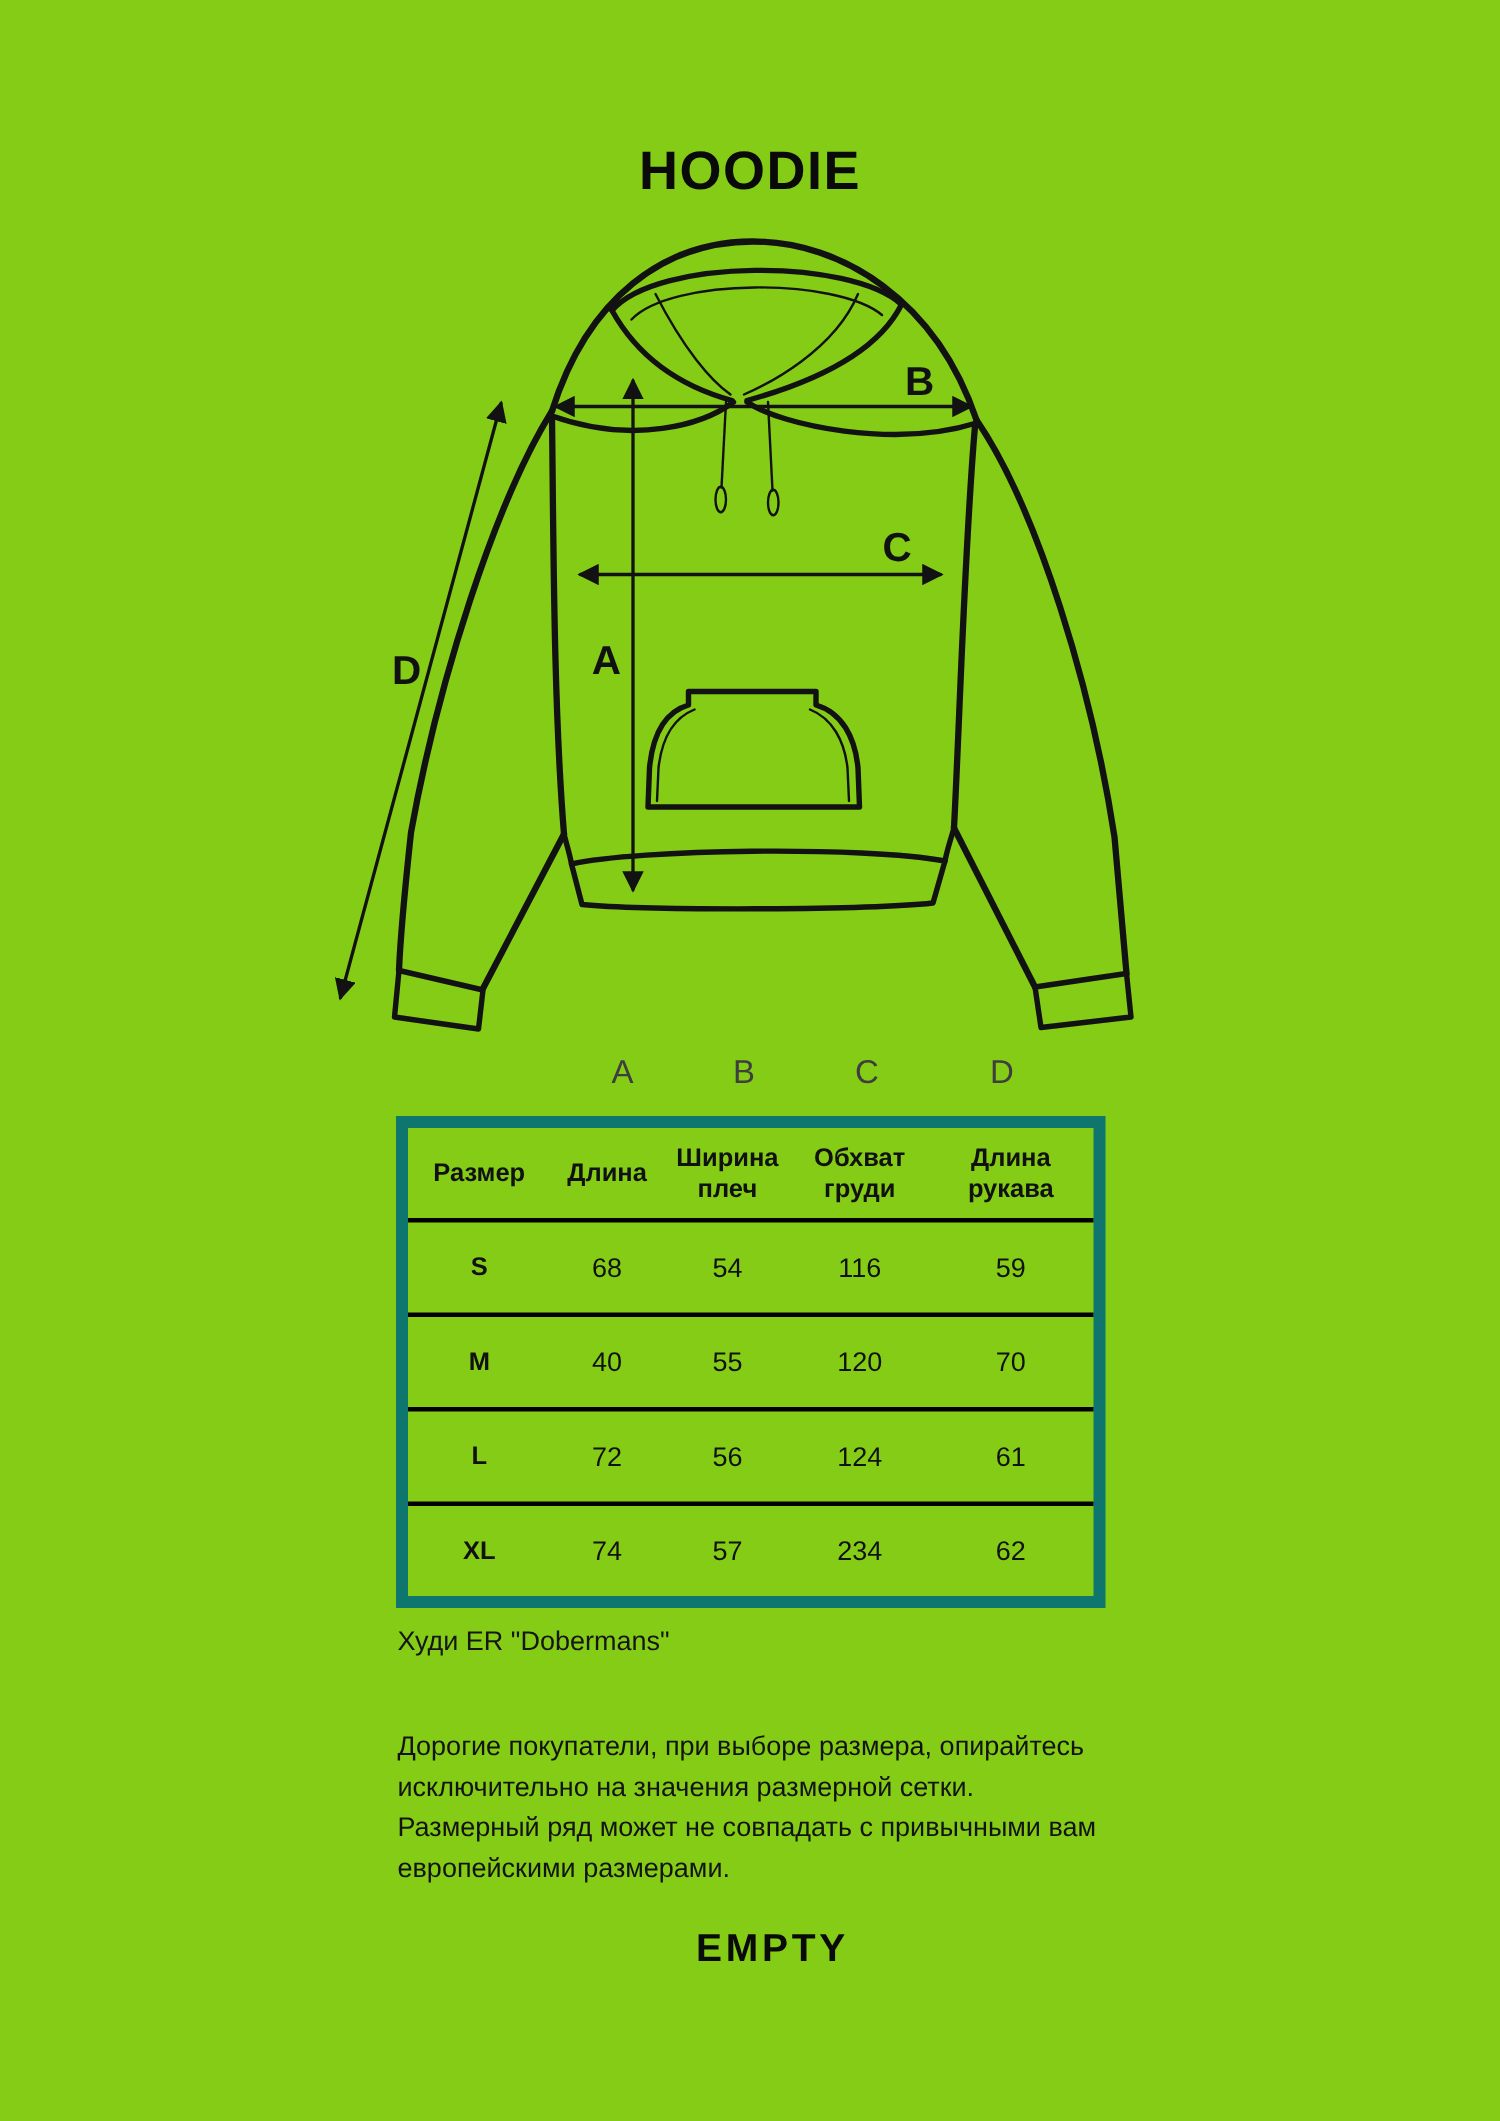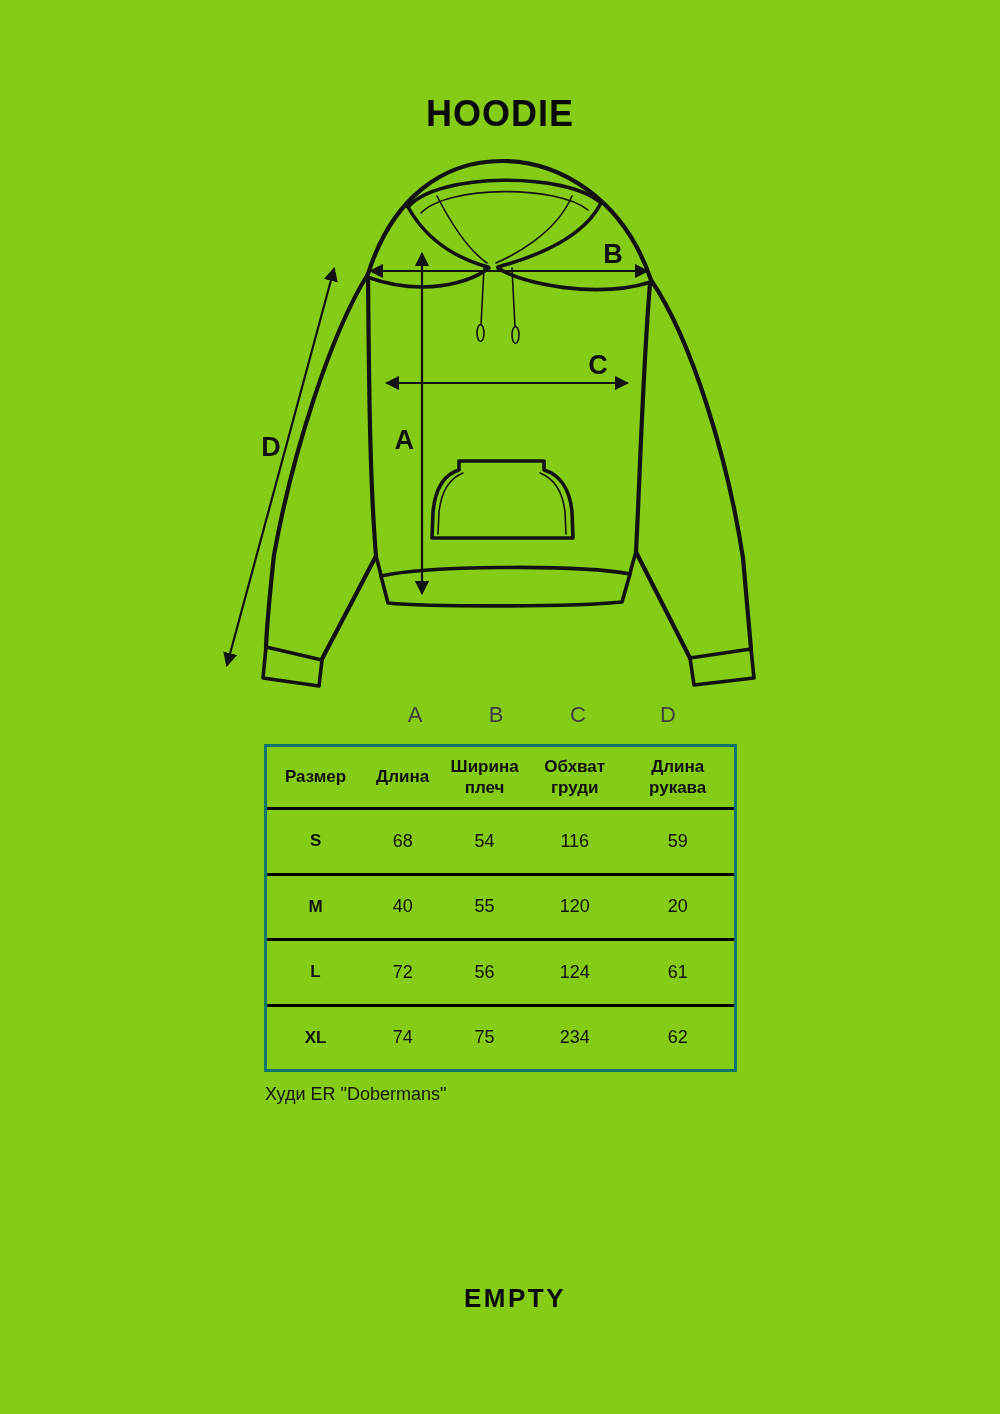--- a/index.html
+++ b/index.html
@@ -21,21 +21,21 @@
   .w-thin  { stroke-width:1.6; }
   .w-arrow { stroke-width:2.2; }
   .svg-label { font-family:"Liberation Sans", sans-serif; font-size:27px; font-weight:bold; fill:#111; }
 
   .col-letter {
     position:absolute; top:702px; transform:translateX(-50%);
     font-size:22px; color:#3e3e3e;
   }
   .size-table {
     position:absolute; left:264px; top:744px; width:473px; height:328px;
-    box-sizing:border-box; border:3px solid #0f766e;
+    box-sizing:border-box; border:8px solid #0f766e;
     display:grid; grid-template-rows:60px 1fr 1fr 1fr 1fr;
   }
   .trow {
     display:grid; grid-template-columns:20.8% 16.5% 18.6% 20% 24.1%;
     align-items:center; justify-items:center;
   }
   .trow + .trow { border-top:3px solid #000; }
   .hdr { font-weight:bold; font-size:17px; line-height:1.25; text-align:center;
          display:inline-block; max-width:74px; }
   .cell-size { font-weight:bold; font-size:17px; }
@@ -138,38 +138,42 @@
       <span class="cell-val">68</span>
       <span class="cell-val">54</span>
       <span class="cell-val">116</span>
       <span class="cell-val">59</span>
     </div>
     <div class="trow">
       <span class="cell-size">M</span>
       <span class="cell-val">40</span>
       <span class="cell-val">55</span>
       <span class="cell-val">120</span>
-      <span class="cell-val">20</span>
+      <span class="cell-val">70</span>
     </div>
     <div class="trow">
       <span class="cell-size">L</span>
       <span class="cell-val">72</span>
       <span class="cell-val">56</span>
       <span class="cell-val">124</span>
       <span class="cell-val">61</span>
     </div>
     <div class="trow">
       <span class="cell-size">XL</span>
       <span class="cell-val">74</span>
-      <span class="cell-val">75</span>
+      <span class="cell-val">57</span>
       <span class="cell-val">234</span>
       <span class="cell-val">62</span>
     </div>
   </div>
 
   <div class="caption">Худи ER "Dobermans"</div>
 
+  <div class="note">Дорогие покупатели, при выборе размера, опирайтесь
+исключительно на значения размерной сетки.
+Размерный ряд может не совпадать с привычными вам
+европейскими размерами.</div>
 
   <div class="brand">
     <div>EMPTY</div>
   </div>
 
 </div>
 
 </body></html>

